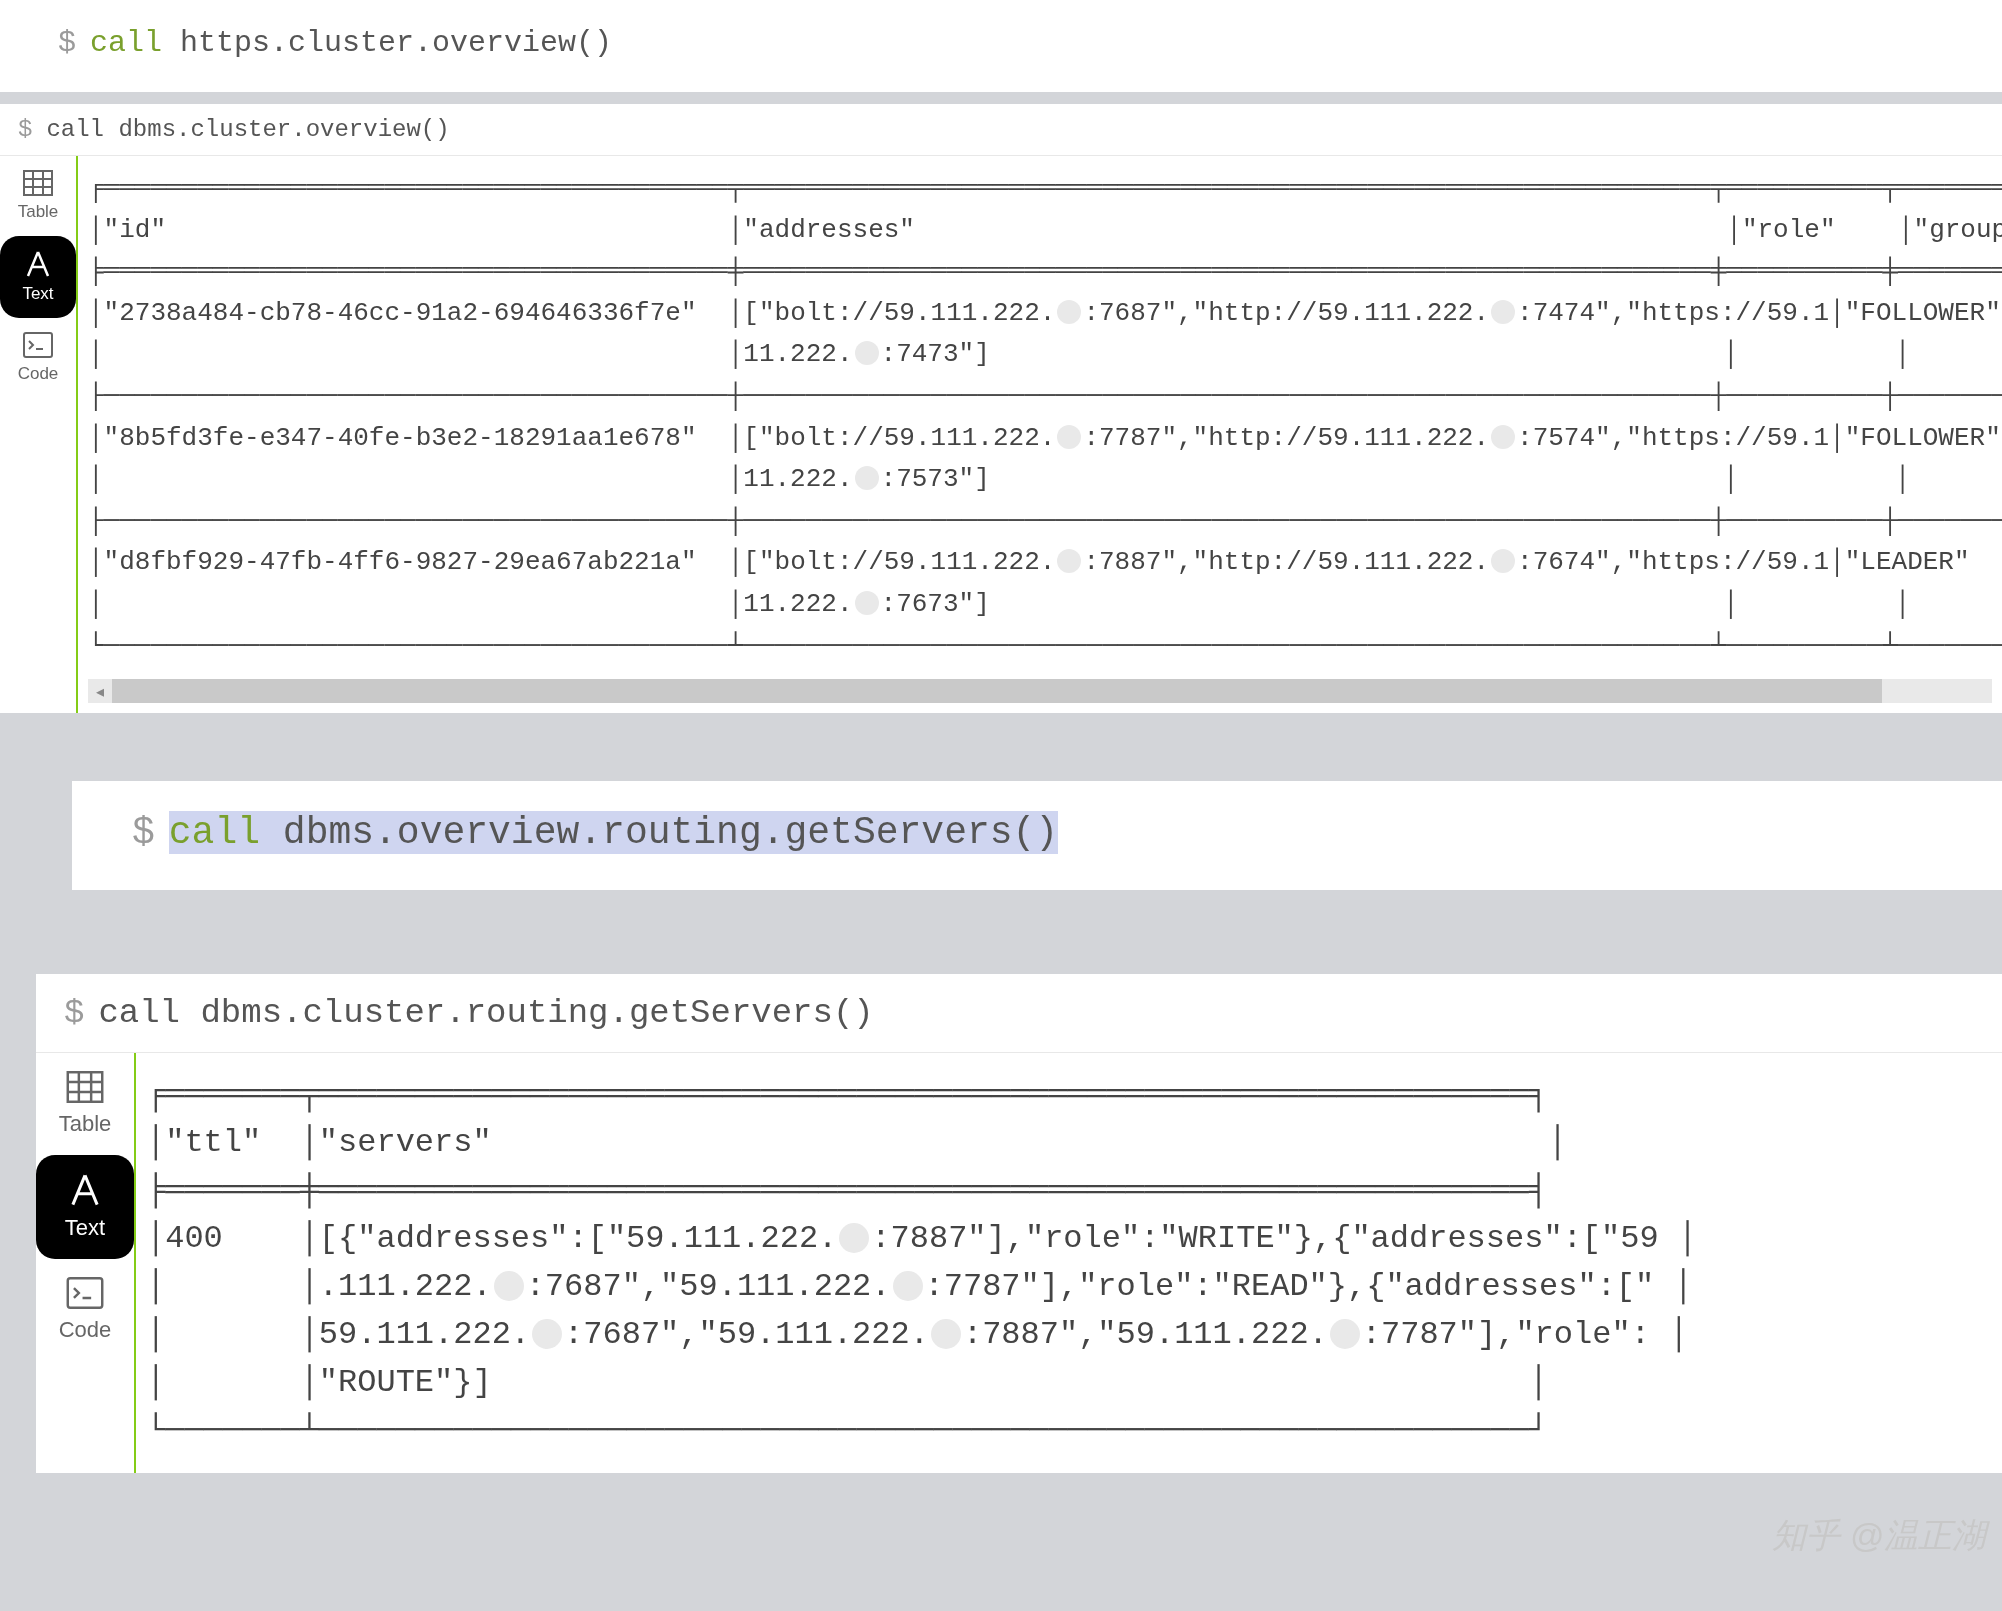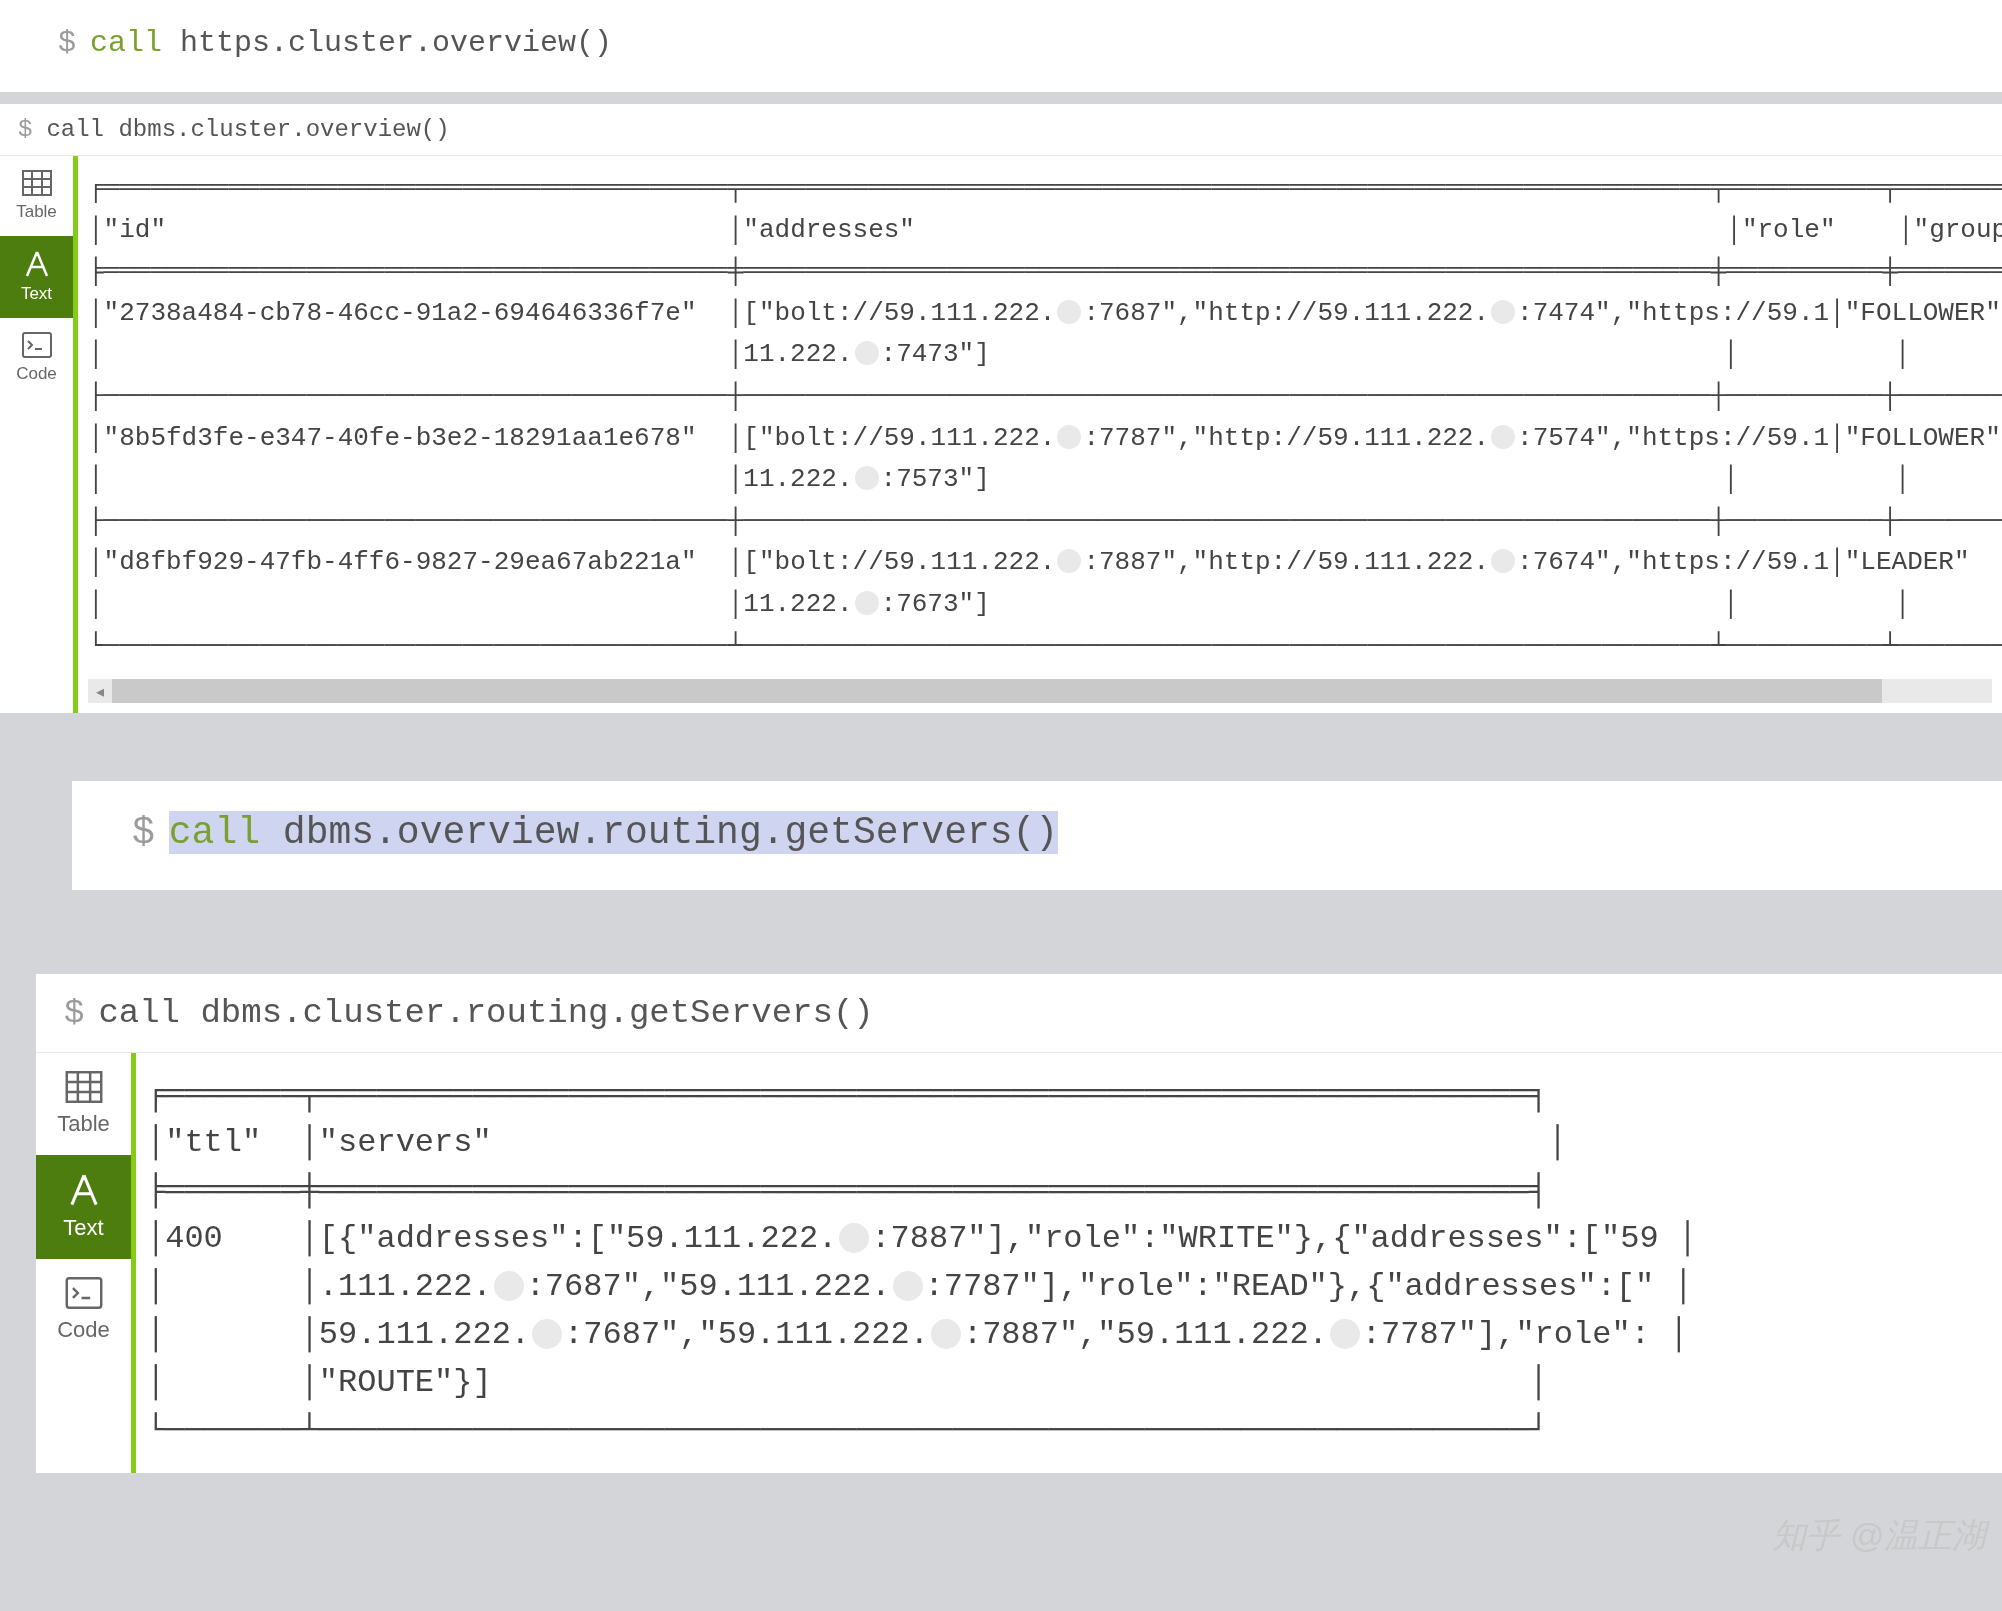--- a/index.html
+++ b/index.html
@@ -10,24 +10,24 @@
 .prompt-sym { color:#9b9b9b; font-family:"Courier New",monospace; font-size:30px; }
 .cmd-txt { font-family:"Courier New",monospace; font-size:30px; color:#555; white-space:pre; }
 .kw-call { color:#7aa02d; font-weight:400; }
 .highlight { background:#cfd5f0; }
 
 .cmd-bar.small { padding:12px 18px; }
 .cmd-bar.small .prompt-sym { font-size:24px; }
 .cmd-bar.small .cmd-txt { font-size:24px; }
 
 .result-wrap { display:flex; border-top:1px solid #e8e8e8; }
-.side-tabs { width:78px; display:flex; flex-direction:column; border-right:5px solid #84cc16; flex-shrink:0; }
+.side-tabs { width:78px; display:flex; flex-direction:column; border-right:2px solid #84cc16; flex-shrink:0; }
 .side-tabs.large { width:100px; }
 .vtab { display:flex; flex-direction:column; align-items:center; justify-content:center; padding:14px 0; gap:6px; cursor:pointer; color:#666; }
-.vtab.active { background:#4d7c0f; color:#fff; }
+.vtab.active { background:#000000; color:#fff;border-radius:19px; }
 .vtab .lbl { font-size:17px; }
 .side-tabs.large .vtab { padding:18px 0; gap:8px; }
 .side-tabs.large .vtab .lbl { font-size:22px; }
 
 .table-icon, .text-icon, .code-icon { display:block; }
 
 .mono-out { font-family:"Courier New",monospace; font-size:26px; line-height:1.6; color:#444; white-space:pre; padding:12px 10px; overflow-x:auto; flex:1; }
 .mono-out.large { font-size:32px; line-height:1.5; padding:18px 10px; }
 .redact { display:inline-block; width:24px; height:24px; background:#e9e9e9; border-radius:50%; vertical-align:-4px; margin:0 2px; }
 

